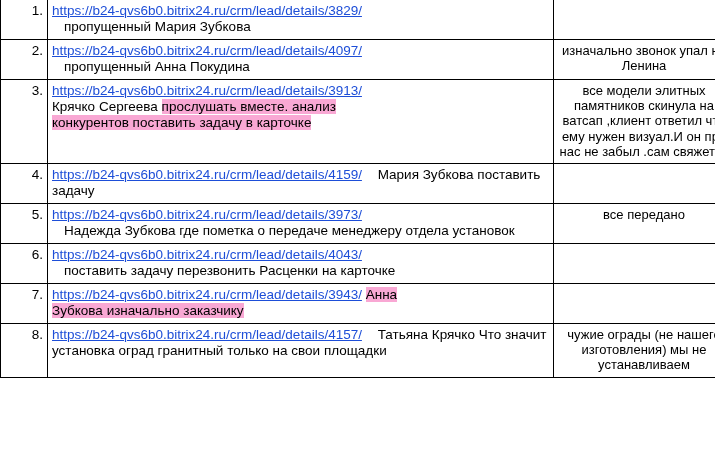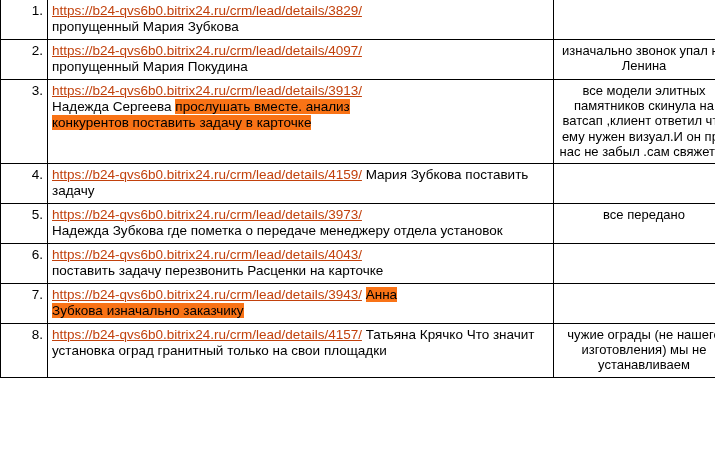--- a/index.html
+++ b/index.html
@@ -43,29 +43,30 @@
   }
   td.note {
     width: 172px;
     text-align: center;
     border-right: none;
     font-size: 13px;
     padding-top: 4px;
   }
   tr.r1 td.num, tr.r1 td.body, tr.r1 td.note { border-top: none; }
   .link {
-    color: #c2410c;
+    color: #1d4ed8;
     text-decoration: underline;
     cursor: pointer;
   }
   .hl {
-    background: #f97316;
+    background: #f9a8d4;
   }
   .txt {
     color: #000000;
+    margin-left: 12px;
   }
   .cellline {
     display: block;
   }
   .note-right {
     text-align: left;
     padding-left: 6px;
   }
   .vcenter {
     vertical-align: middle;
@@ -84,30 +85,30 @@
           <span class="cellline link">https://b24-qvs6b0.bitrix24.ru/crm/lead/details/3829/</span>
           <span class="cellline txt">пропущенный Мария Зубкова</span>
         </td>
         <td class="note"></td>
       </tr>
 
       <tr>
         <td class="num">2.</td>
         <td class="body">
           <span class="cellline link">https://b24-qvs6b0.bitrix24.ru/crm/lead/details/4097/</span>
-          <span class="cellline txt">пропущенный Мария Покудина</span>
+          <span class="cellline txt">пропущенный Анна Покудина</span>
         </td>
         <td class="note note-right">изначально звонок упал на Ленина</td>
       </tr>
 
       <tr>
         <td class="num vcenter">3.</td>
         <td class="body vcenter">
           <span class="cellline link">https://b24-qvs6b0.bitrix24.ru/crm/lead/details/3913/</span>
-          <span class="cellline"><span>Надежда Сергеева </span><span class="hl">прослушать вместе. анализ</span></span>
+          <span class="cellline"><span>Крячко Сергеева </span><span class="hl">прослушать вместе. анализ</span></span>
           <span class="cellline"><span class="hl">конкурентов поставить задачу в карточке</span></span>
         </td>
         <td class="note">все модели элитных памятников скинула на ватсап ,клиент ответил что ему нужен визуал.И он про нас не забыл .сам свяжется</td>
       </tr>
 
       <tr>
         <td class="num">4.</td>
         <td class="body"><span class="link">https://b24-qvs6b0.bitrix24.ru/crm/lead/details/4159/</span><span class="txt"> Мария Зубкова поставить задачу</span></td>
         <td class="note"></td>
       </tr>

